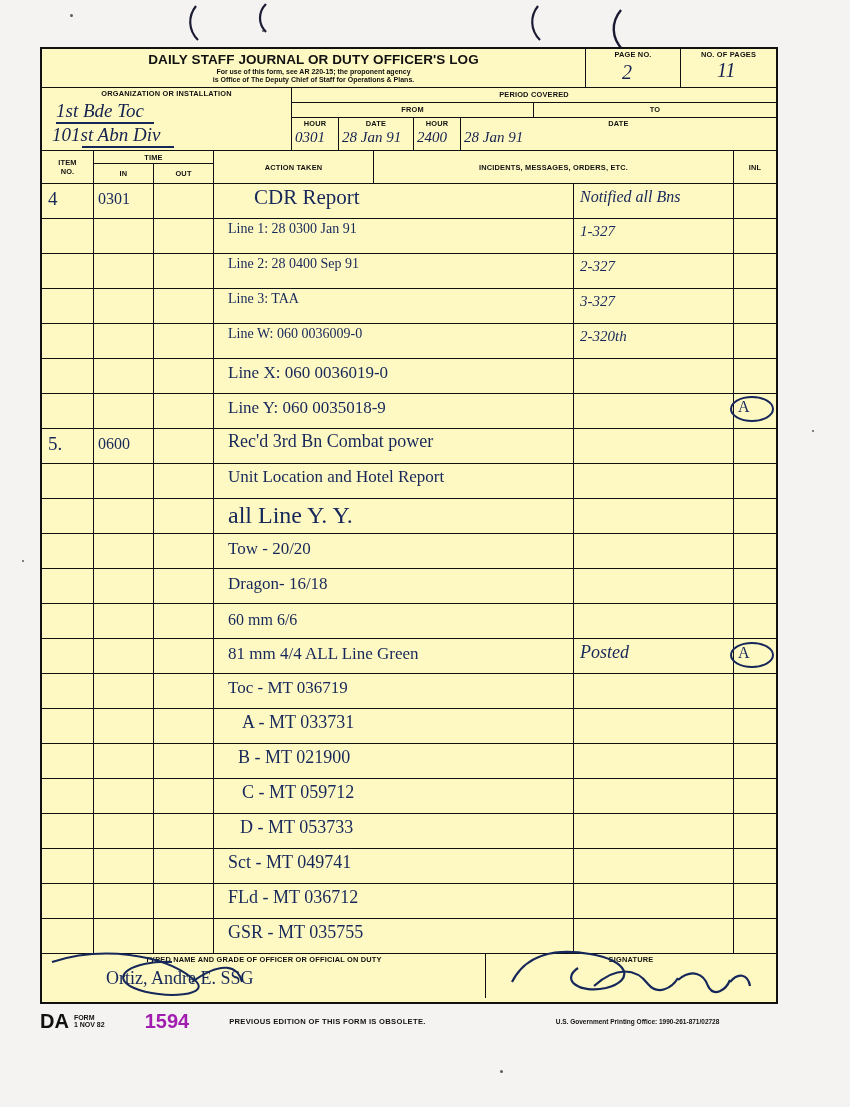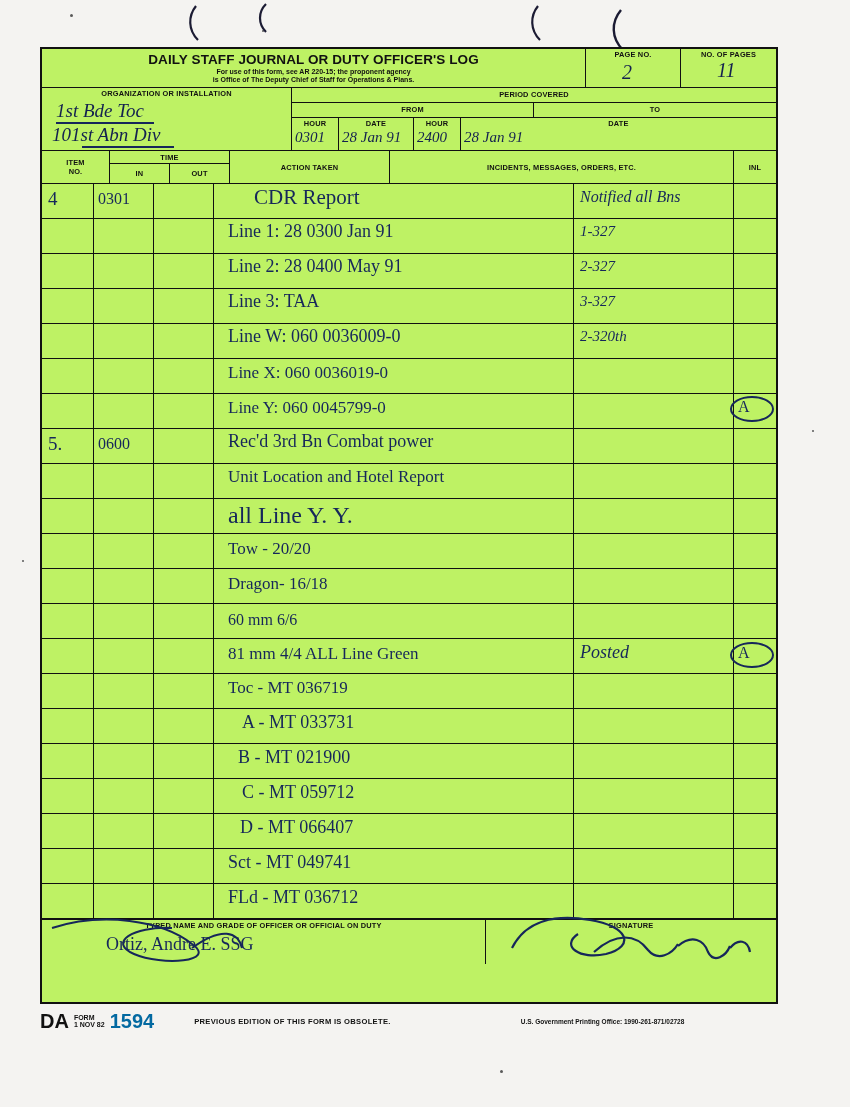--- a/index.html
+++ b/index.html
@@ -15,21 +15,21 @@
     background:#f4f3f1;
   }
   
   .speck{position:absolute;background:#5a5a5a;border-radius:50%;}
 
   .form{
     position:absolute;
     left:40px;top:47px;
     width:738px;height:957px;
     border:2px solid #111;
-    background:#bef264;
+    background:#fef9c3;
     box-sizing:border-box;
   }
   .row{display:flex;}
   .cell{box-sizing:border-box;border-right:1.5px solid #111;position:relative;}
   .cell:last-child{border-right:none;}
   .lbl{
     font-size:7.4px;font-weight:bold;letter-spacing:.2px;
     color:#111;padding:2px 3px 0 3px;line-height:8px;
     font-family:"Liberation Sans", sans-serif;
     text-align:center;
@@ -57,21 +57,21 @@
   .period{flex:1;display:flex;flex-direction:column;}
   .period-top{height:14px;border-bottom:1.5px solid #111;display:flex;align-items:center;justify-content:center;}
   .period-mid{height:14px;display:flex;border-bottom:1.5px solid #111;}
   .period-bot{flex:1;display:flex;}
   .pc{box-sizing:border-box;border-right:1.5px solid #111;position:relative;}
   .pc:last-child{border-right:none;}
   .w-hour{width:47px;}
   .w-date{width:75px;}
 
   .colhdr{border-bottom:1.5px solid #111;height:32px;}
-  .c-item{width:68px;border-right:1.5px solid #111;display:flex;align-items:center;justify-content:center;flex-direction:column;}
+  .c-item{width:52px;border-right:1.5px solid #111;display:flex;align-items:center;justify-content:center;flex-direction:column;}
   .c-time{width:120px;border-right:1.5px solid #111;display:flex;flex-direction:column;}
   .time-top{height:12px;border-bottom:1.5px solid #111;display:flex;align-items:center;justify-content:center;}
   .time-bot{flex:1;display:flex;}
   .time-in{flex:1;border-right:1.5px solid #111;display:flex;align-items:center;justify-content:center;}
   .time-out{flex:1;display:flex;align-items:center;justify-content:center;}
   .c-inc{flex:1;border-right:1.5px solid #111;display:flex;align-items:center;justify-content:center;}
   .c-act{width:160px;border-right:1.5px solid #111;display:flex;align-items:center;justify-content:center;}
   .c-inl{width:42px;display:flex;align-items:center;justify-content:center;}
   .chd{font-size:7.4px;font-weight:bold;color:#111;letter-spacing:.2px;text-align:center;line-height:9px;}
 
@@ -87,35 +87,35 @@
   .b-inl{width:42px;}
 
   .entry{
     position:absolute;
     font-family:"Liberation Serif", serif;
     color:#16275a;
     white-space:nowrap;
   }
   .e-item{left:6px;top:4px;font-size:19px;}
   .e-time{left:4px;top:6px;font-size:16px;}
-  .e-inc{left:14px;top:2px;font-size:18px;}
+  .e-inc{left:14px;top:2px;font-size:14px;}
   .e-act{left:6px;top:4px;font-size:15px;}
   .e-inl{left:8px;top:2px;font-size:17px;}
 
   .footer{display:flex;height:44px;border-top:1.5px solid #111;}
   .f-name{flex:1;border-right:1.5px solid #111;position:relative;}
   .f-sig{width:290px;position:relative;}
 
   .bottom{
     position:absolute;left:40px;top:1008px;width:738px;height:26px;
     display:flex;align-items:center;
   }
   .da{font-size:20px;font-weight:bold;color:#111;letter-spacing:0px;}
   .daform{font-size:7px;font-weight:bold;color:#111;line-height:7px;margin:0 3px;}
-  .danum{font-size:20px;font-weight:bold;color:#0369a1;}
+  .danum{font-size:20px;font-weight:bold;color:#a21caf;margin-left:35px;}
   .prev{font-size:7.6px;font-weight:bold;color:#111;margin-left:40px;letter-spacing:.3px;}
   .gpo{font-size:6.5px;font-weight:bold;color:#111;margin-left:130px;}
   .circle-a{
     position:absolute;border:2.2px solid #16275a;border-radius:50%;
   }
   .underline{position:absolute;height:2px;background:#16275a;}
   .marks{position:absolute;top:0;left:0;width:850px;height:1107px;pointer-events:none;}
 </style>
 </head>
 <body>
@@ -272,21 +272,21 @@
         <div class="bc b-item">
             <span class="entry e-item"></span>
           </div>
         <div class="bc b-in">
             <span class="entry e-time"></span>
           </div>
         <div class="bc b-out">
             <span class="entry e-time"></span>
           </div>
         <div class="bc b-inc">
-            <span class="entry e-inc">Line 2: 28 0400 May 91</span>
+            <span class="entry e-inc">Line 2: 28 0400 Sep 91</span>
           </div>
         <div class="bc b-act">
             <span class="entry e-act">2-327</span>
           </div>
         <div class="bc b-inl">
             <span class="entry e-inl"></span>
           </div>
       </div>
 
       <div class="brow">
@@ -356,21 +356,21 @@
         <div class="bc b-item">
             <span class="entry e-item"></span>
           </div>
         <div class="bc b-in">
             <span class="entry e-time"></span>
           </div>
         <div class="bc b-out">
             <span class="entry e-time"></span>
           </div>
         <div class="bc b-inc">
-            <span class="entry e-inc" style="font-size:17px;top:4px;">Line Y: 060 0045799-0</span>
+            <span class="entry e-inc" style="font-size:17px;top:4px;">Line Y: 060 0035018-9</span>
           </div>
         <div class="bc b-act">
             <span class="entry e-act"></span>
           </div>
         <div class="bc b-inl">
           <span class="entry e-inl" style="left:4px;top:4px;font-size:16px;">A</span>
           <div class="circle-a" style="left:-4px;top:2px;width:40px;height:22px;"></div>
         </div>
       </div>
 
@@ -610,21 +610,21 @@
         <div class="bc b-item">
             <span class="entry e-item"></span>
           </div>
         <div class="bc b-in">
             <span class="entry e-time"></span>
           </div>
         <div class="bc b-out">
             <span class="entry e-time"></span>
           </div>
         <div class="bc b-inc">
-            <span class="entry e-inc" style="left:26px;font-size:18px;top:3px;">D - MT 066407</span>
+            <span class="entry e-inc" style="left:26px;font-size:18px;top:3px;">D - MT 053733</span>
           </div>
         <div class="bc b-act">
             <span class="entry e-act"></span>
           </div>
         <div class="bc b-inl">
             <span class="entry e-inl"></span>
           </div>
       </div>
 
       <div class="brow">
@@ -663,20 +663,40 @@
             <span class="entry e-inc" style="font-size:18px;top:3px;">FLd - MT 036712</span>
           </div>
         <div class="bc b-act">
             <span class="entry e-act"></span>
           </div>
         <div class="bc b-inl">
             <span class="entry e-inl"></span>
           </div>
       </div>
 
+      <div class="brow" style="border-bottom:none;">
+        <div class="bc b-item">
+            <span class="entry e-item"></span>
+          </div>
+        <div class="bc b-in">
+            <span class="entry e-time"></span>
+          </div>
+        <div class="bc b-out">
+            <span class="entry e-time"></span>
+          </div>
+        <div class="bc b-inc">
+            <span class="entry e-inc" style="font-size:18px;top:3px;">GSR - MT 035755</span>
+          </div>
+        <div class="bc b-act">
+            <span class="entry e-act"></span>
+          </div>
+        <div class="bc b-inl">
+            <span class="entry e-inl"></span>
+          </div>
+      </div>
 
     </div>
 
     <div class="footer">
       <div class="f-name">
         <div class="lbl">TYPED NAME AND GRADE OF OFFICER OR OFFICIAL ON DUTY</div>
         <div class="entry" style="left:64px;top:14px;font-size:18px;">Ortiz, Andre E. SSG</div>
         <svg style="position:absolute;left:0;top:-2px;" width="450" height="48">
           <path d="M10 10 C60 -6 120 2 150 26 C176 44 120 48 92 36 C66 25 90 8 130 10" stroke="#16275a" stroke-width="2" fill="none"></path>
           <path d="M150 30 C180 8 196 14 200 30" stroke="#16275a" stroke-width="2" fill="none"></path>

